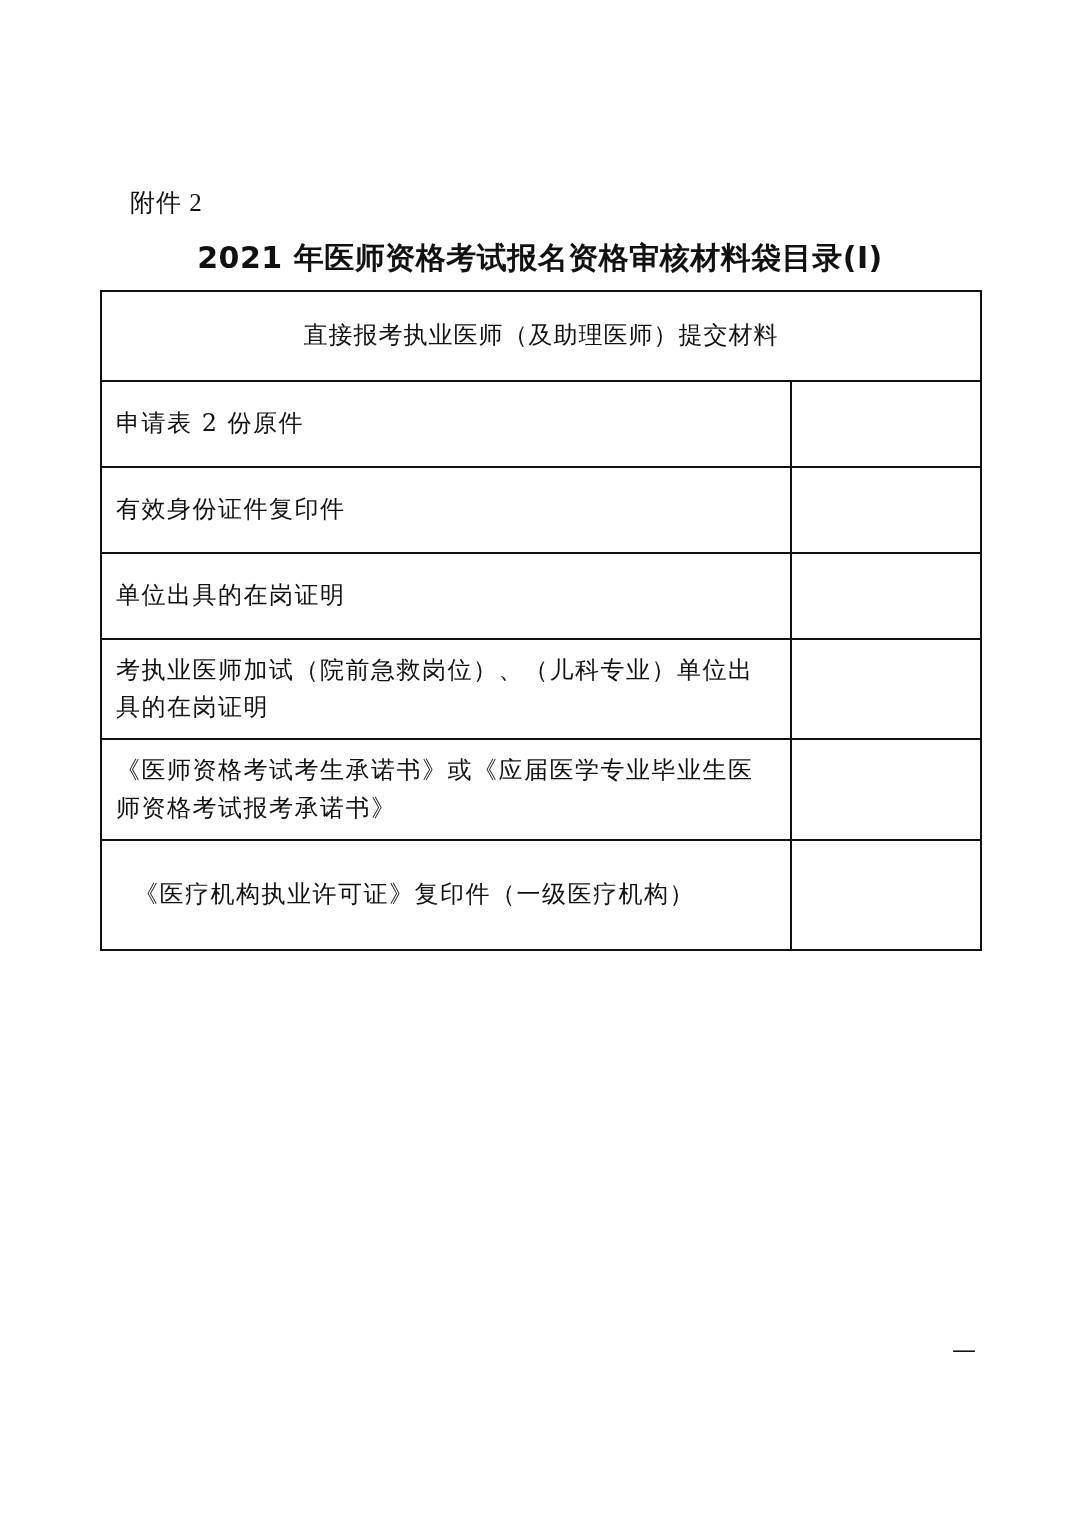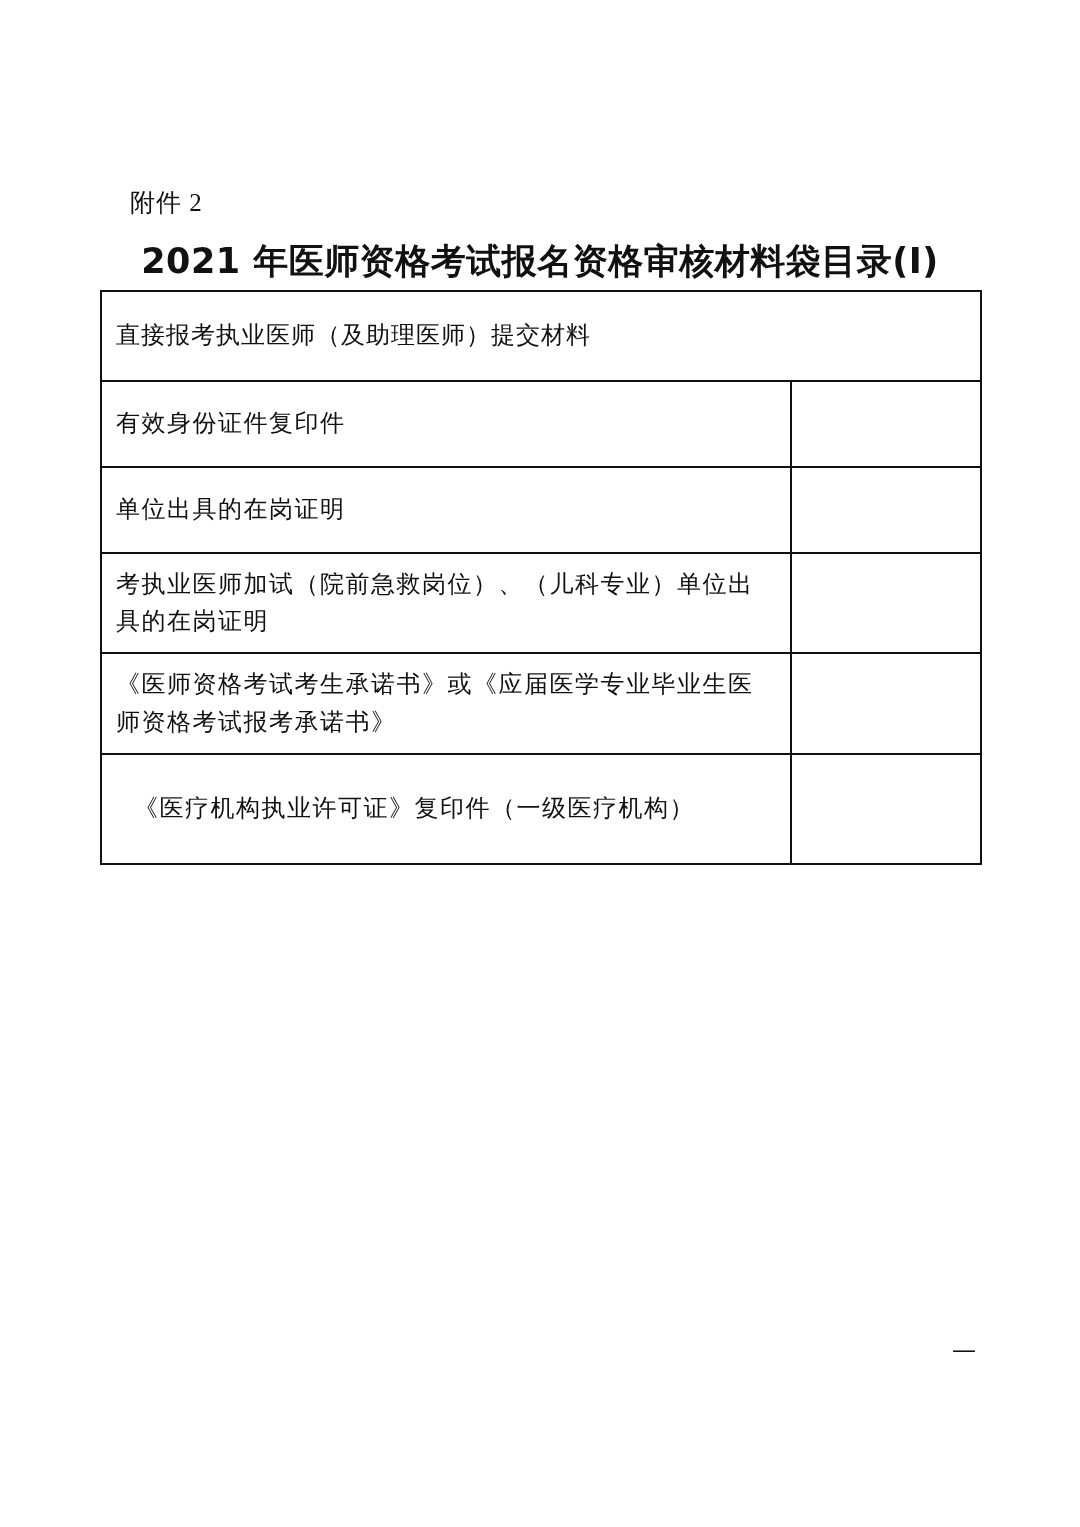--- a/index.html
+++ b/index.html
@@ -29,21 +29,21 @@
     font-size: 25px;
     letter-spacing: 1px;
     font-family: Liberation Serif, serif;
   }
   .doc-title {
     position: absolute;
     left: 90px;
     top: 238px;
     width: 900px;
     text-align: center;
-    font-size: 35px;
+    font-size: 30px;
     font-weight: bold;
     letter-spacing: 0.5px;
     font-family: "DejaVu Sans", "Liberation Sans", sans-serif;
   }
   table.main-table {
     position: absolute;
     left: 100px;
     top: 290px;
     width: 880px;
     border-collapse: collapse;
@@ -60,20 +60,21 @@
   td.hdr-label {
     text-align: center;
     letter-spacing: 8px;
     text-indent: 8px;
     height: 58px;
   }
   td.blank-cell {
     height: 58px;
   }
   td.section-title {
+    text-align: center;
     font-size: 25px;
     height: 72px;
     letter-spacing: 1px;
   }
   td.item-text {
     height: 68px;
     letter-spacing: 1.5px;
   }
   td.item-text.multiline {
     height: auto;
@@ -108,20 +109,24 @@
       <col style="width:150px">
       <col style="width:140px">
       <col style="width:190px">
     </colgroup>
     <tbody>
       <tr>
         <td class="section-title" colspan="6">直接报考执业医师（及助理医师）提交材料</td>
       </tr>
 
       <tr>
+        <td class="item-text" colspan="5">申请表 2 份原件</td>
+        <td class="check-cell"></td>
+      </tr>
+      <tr>
         <td class="item-text" colspan="5">有效身份证件复印件</td>
         <td class="check-cell"></td>
       </tr>
       <tr>
         <td class="item-text" colspan="5">单位出具的在岗证明</td>
         <td class="check-cell"></td>
       </tr>
       <tr>
         <td class="item-text multiline" colspan="5">考执业医师加试（院前急救岗位）、（儿科专业）单位出具的在岗证明</td>
         <td class="check-cell"></td>

